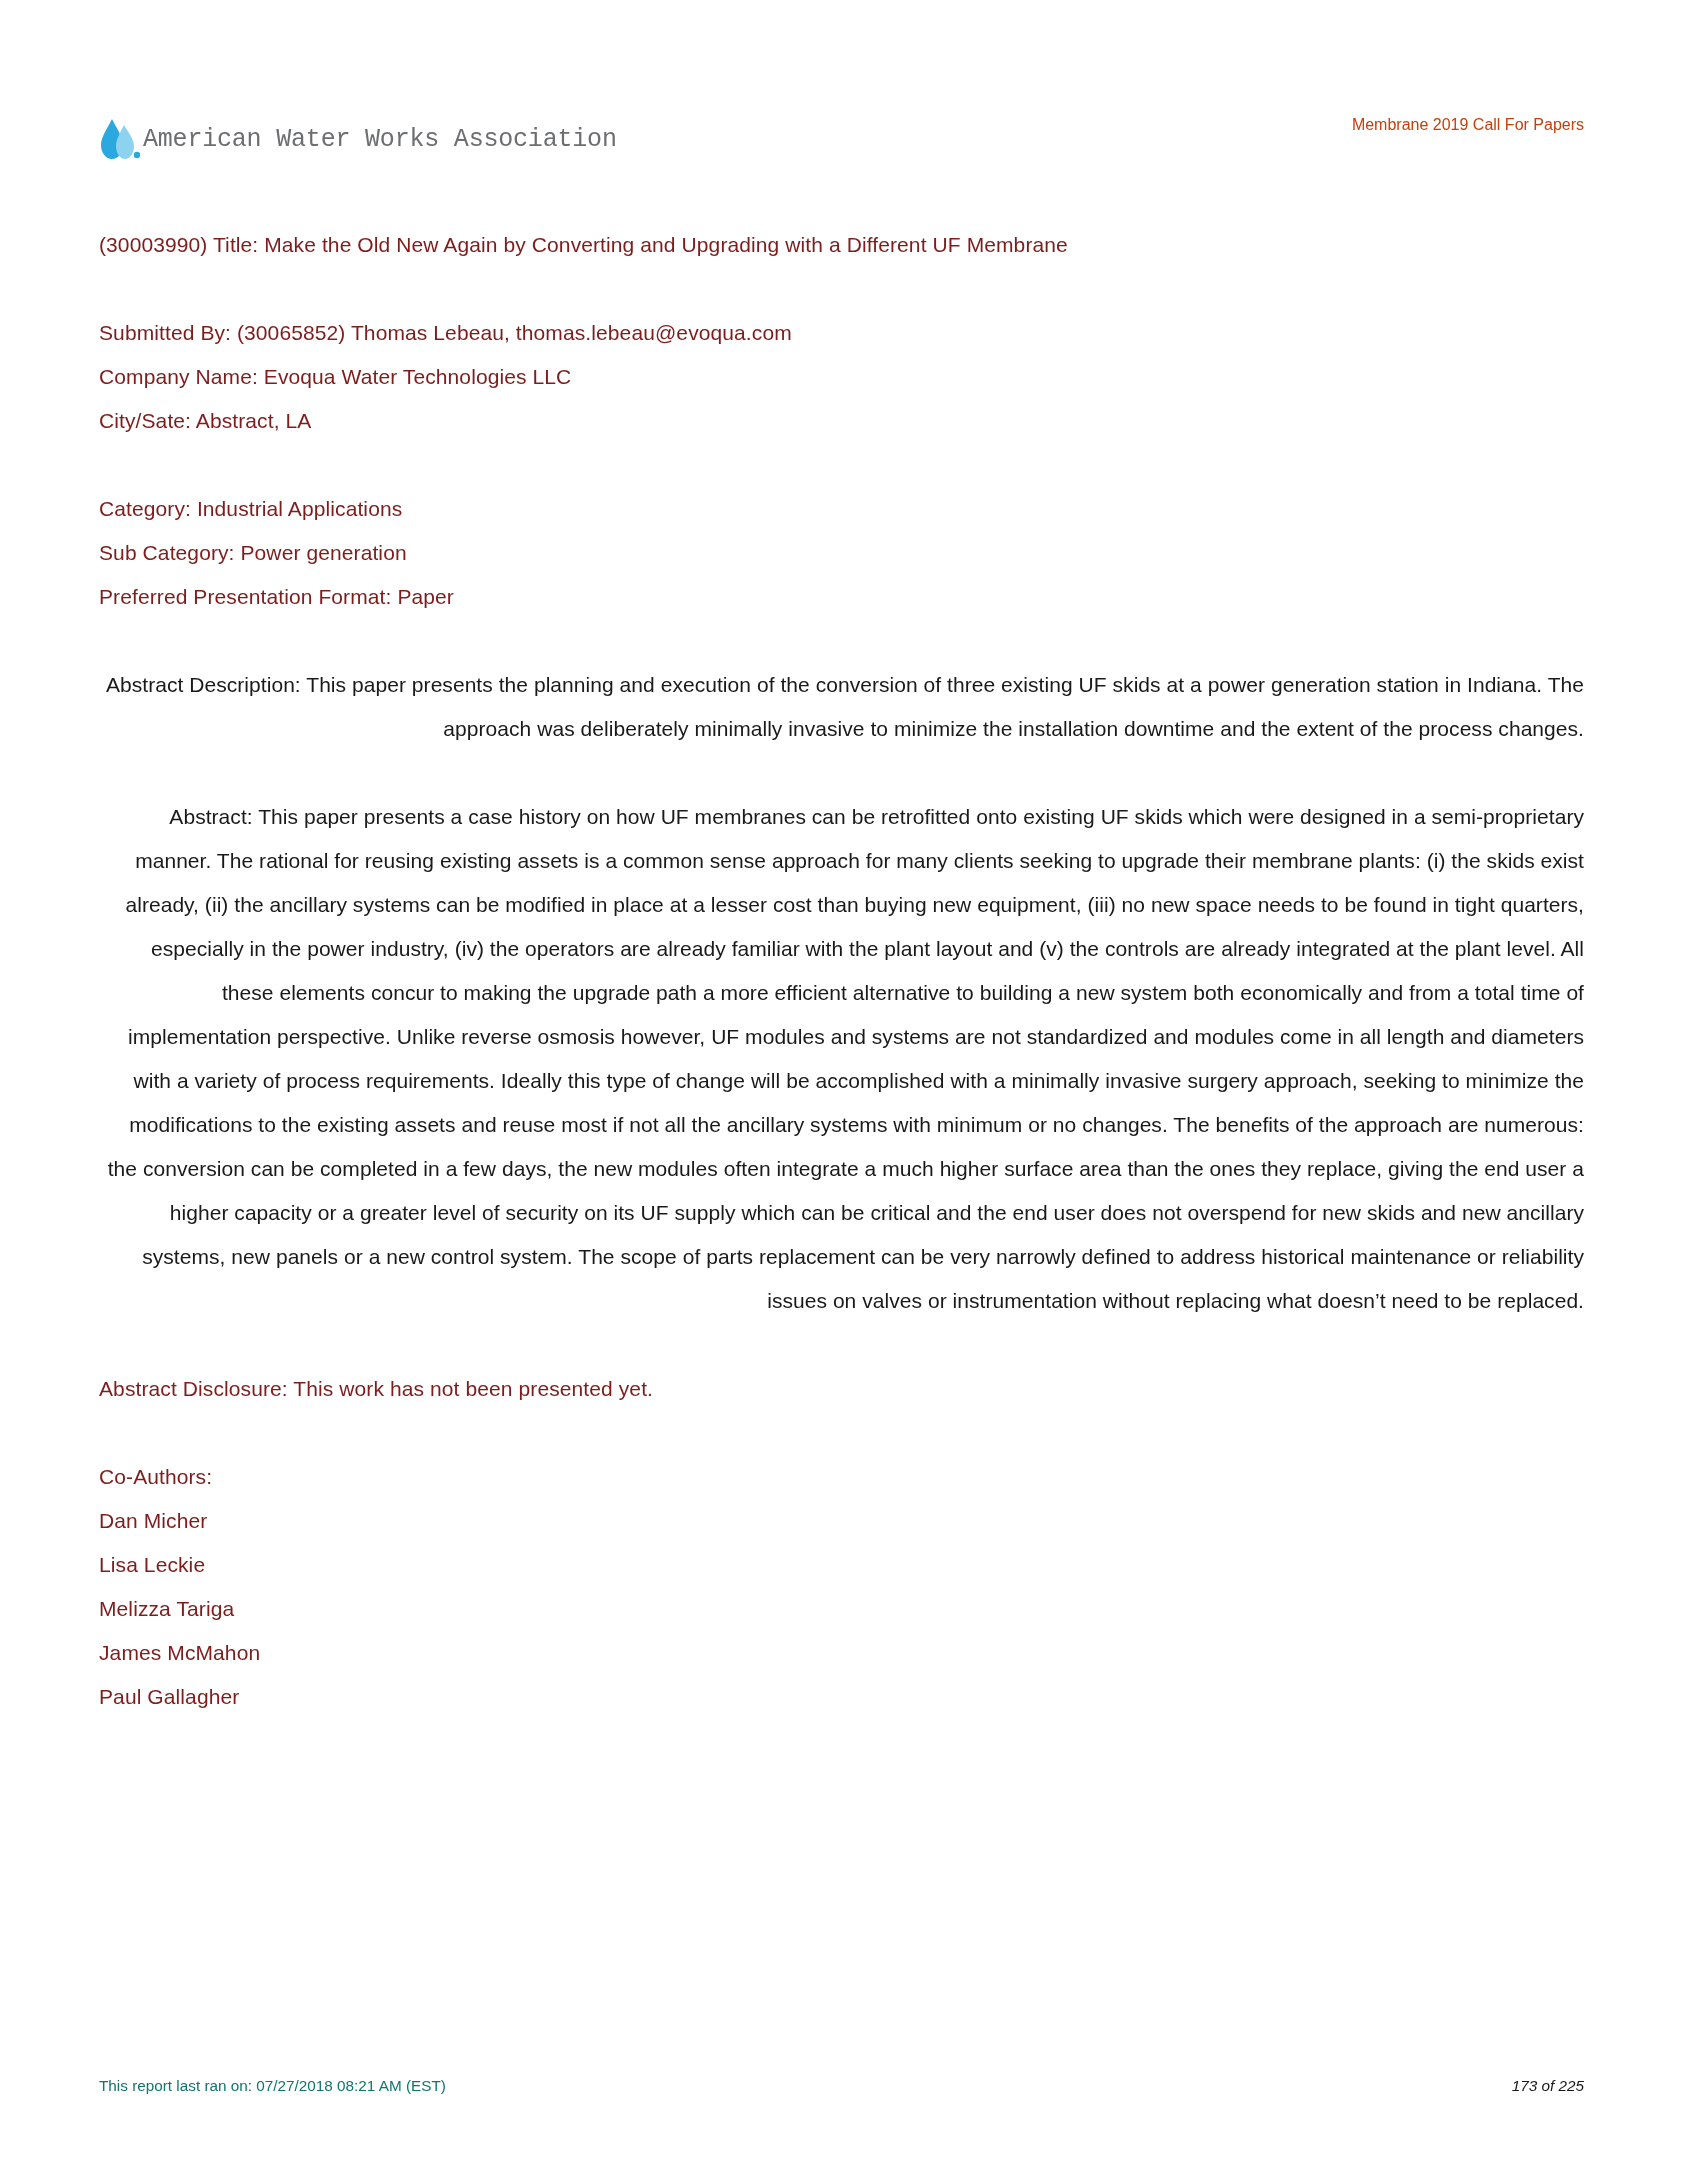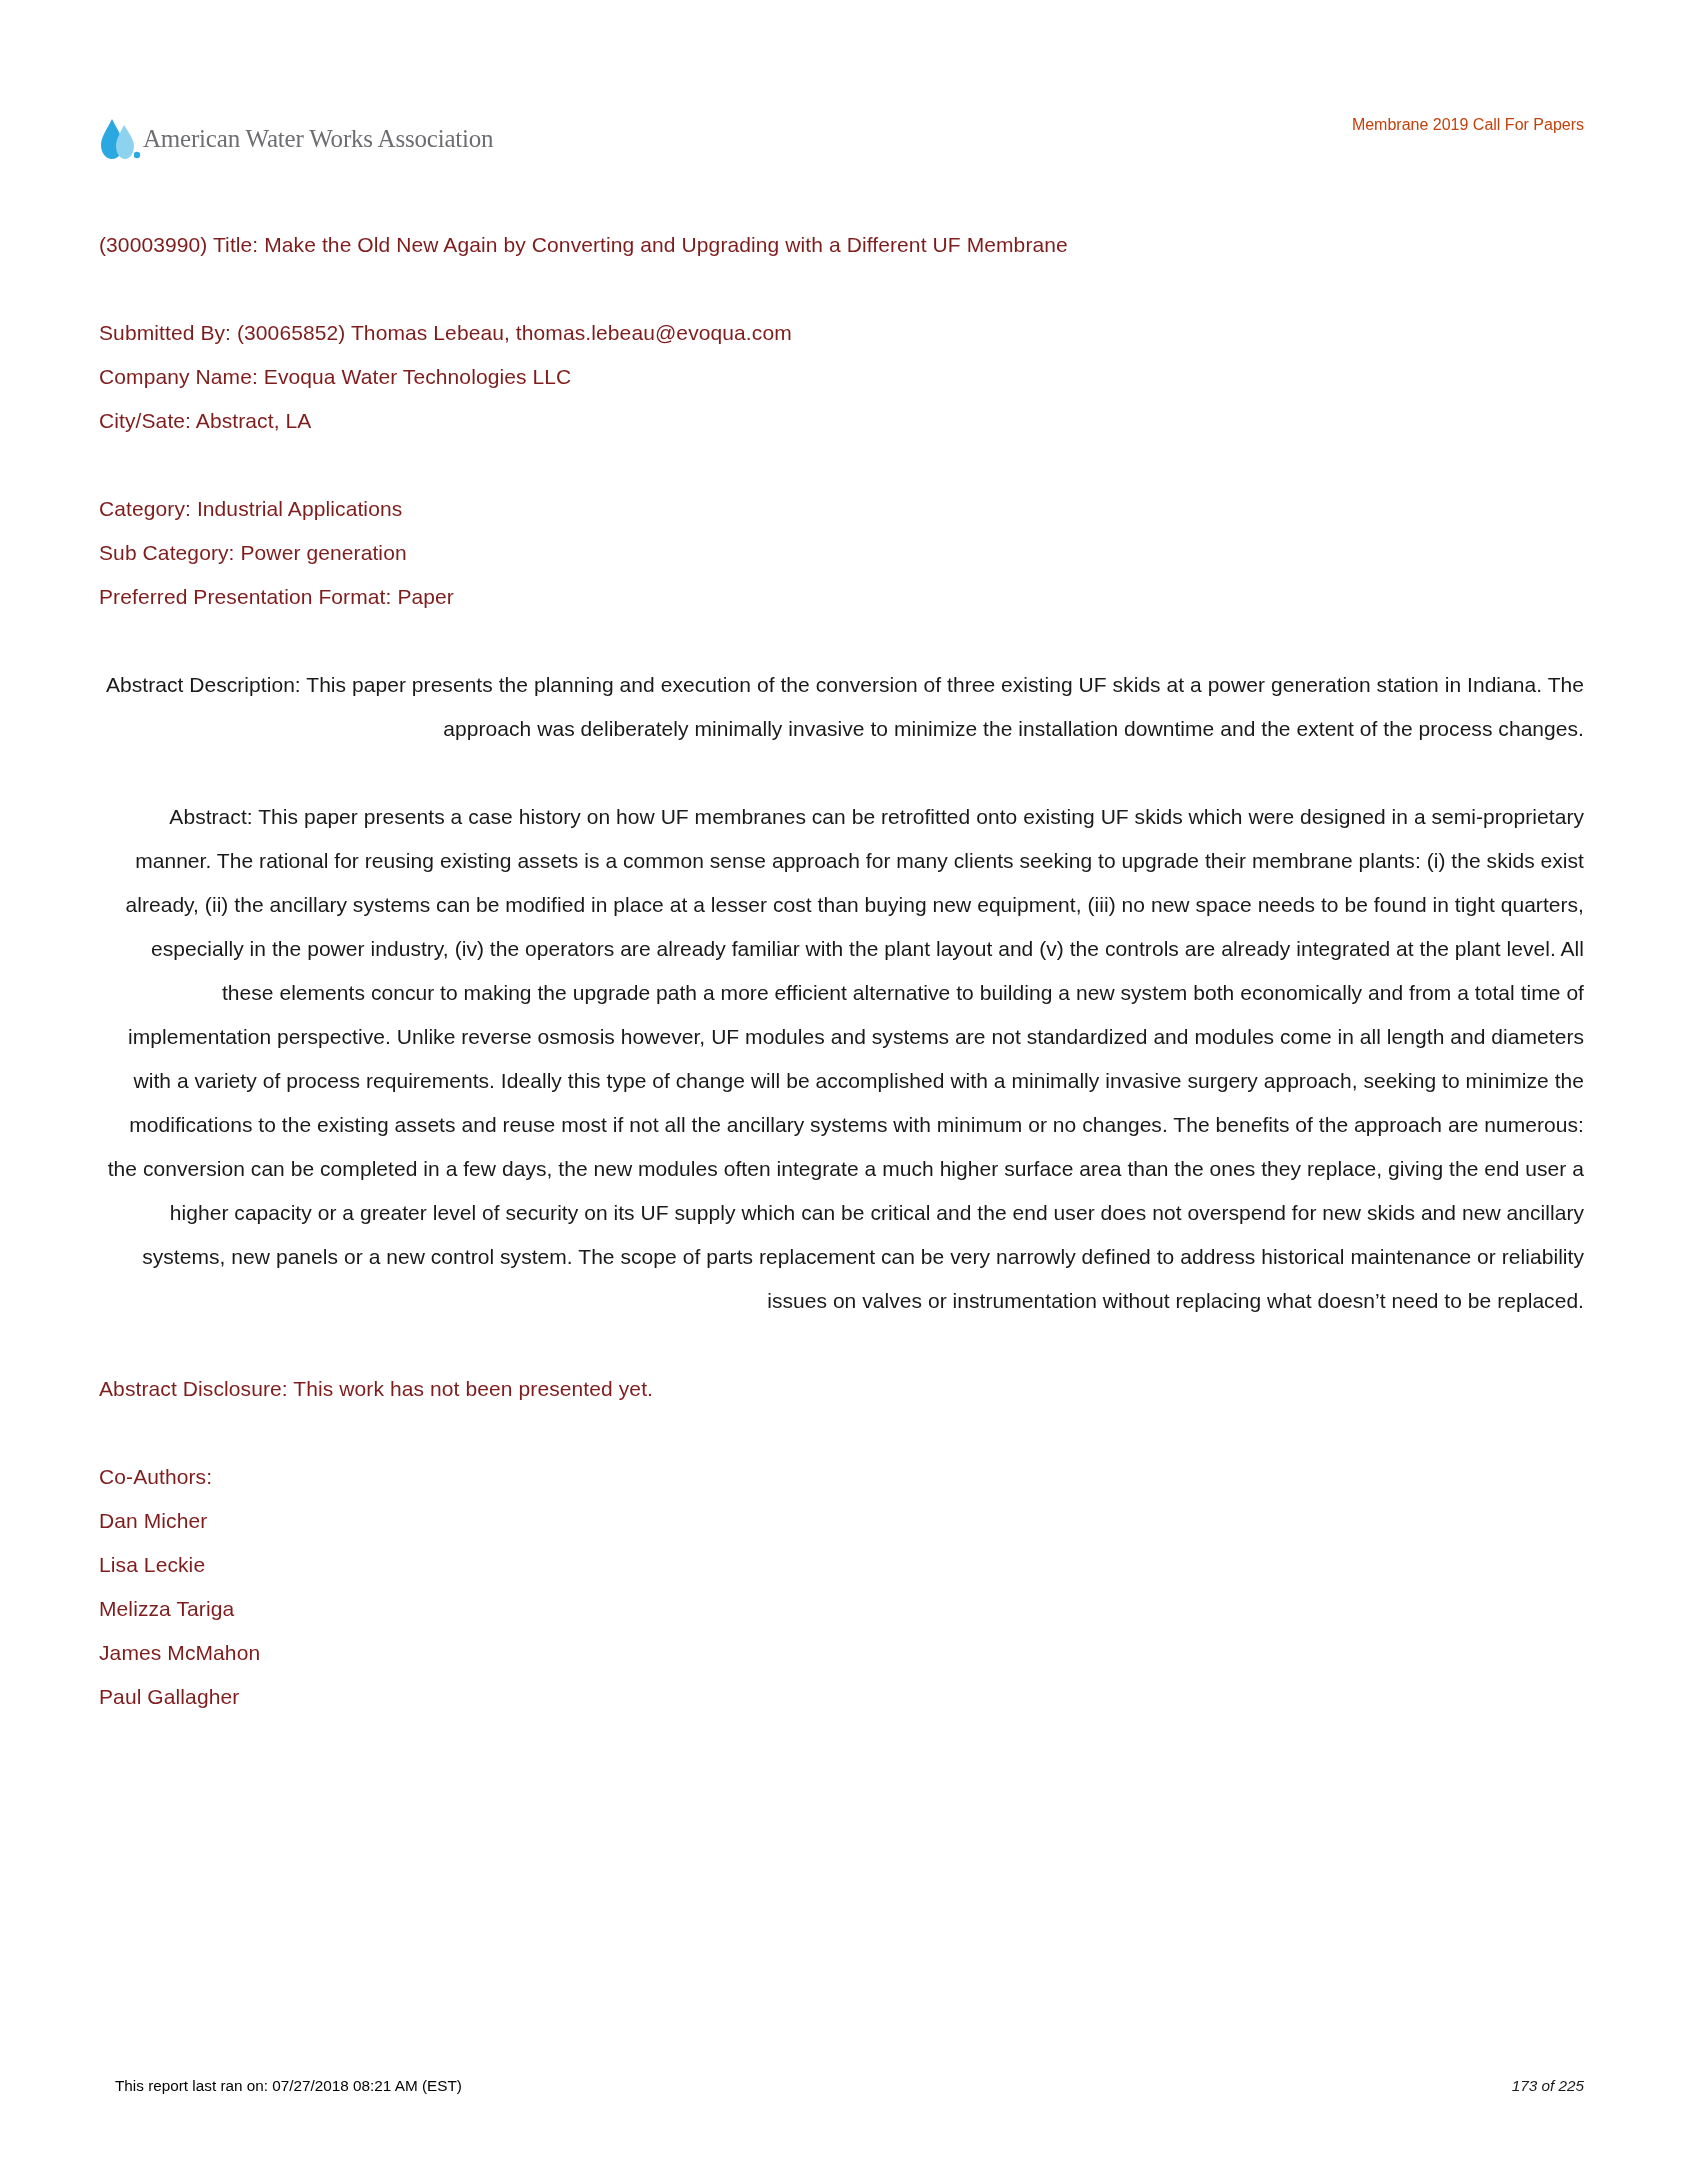--- a/index.html
+++ b/index.html
@@ -38,21 +38,21 @@
     height: 50px;
   }
   .logo-mark {
     width: 42px;
     height: 44px;
     position: relative;
     margin-right: 2px;
   }
   .logo-mark svg { display: block; }
   .logo-text {
-    font-family: Liberation Serif, serif;
+    font-family: Liberation Mono, monospace;
     font-size: 25px;
     color: #6d6e71;
     letter-spacing: -0.2px;
     white-space: nowrap;
     text-align: right;
   }
   .header-right {
     position: absolute;
     right: 0;
     top: 12px;
@@ -85,24 +85,24 @@
   
   .footer {
     position: absolute;
     left: 99px;
     right: 99px;
     bottom: 77px;
     height: 24px;
   }
   .footer-left {
     position: absolute;
-    left: 16px;
+    left: 0;
     top: 0;
     font-size: 15.3px;
-    color: #000000;
+    color: #0f766e;
   }
   .footer-right {
     position: absolute;
     right: 0;
     top: 0;
     font-size: 15.3px;
     color: #1a1a1a;
     font-style: italic;
   }
 </style>

